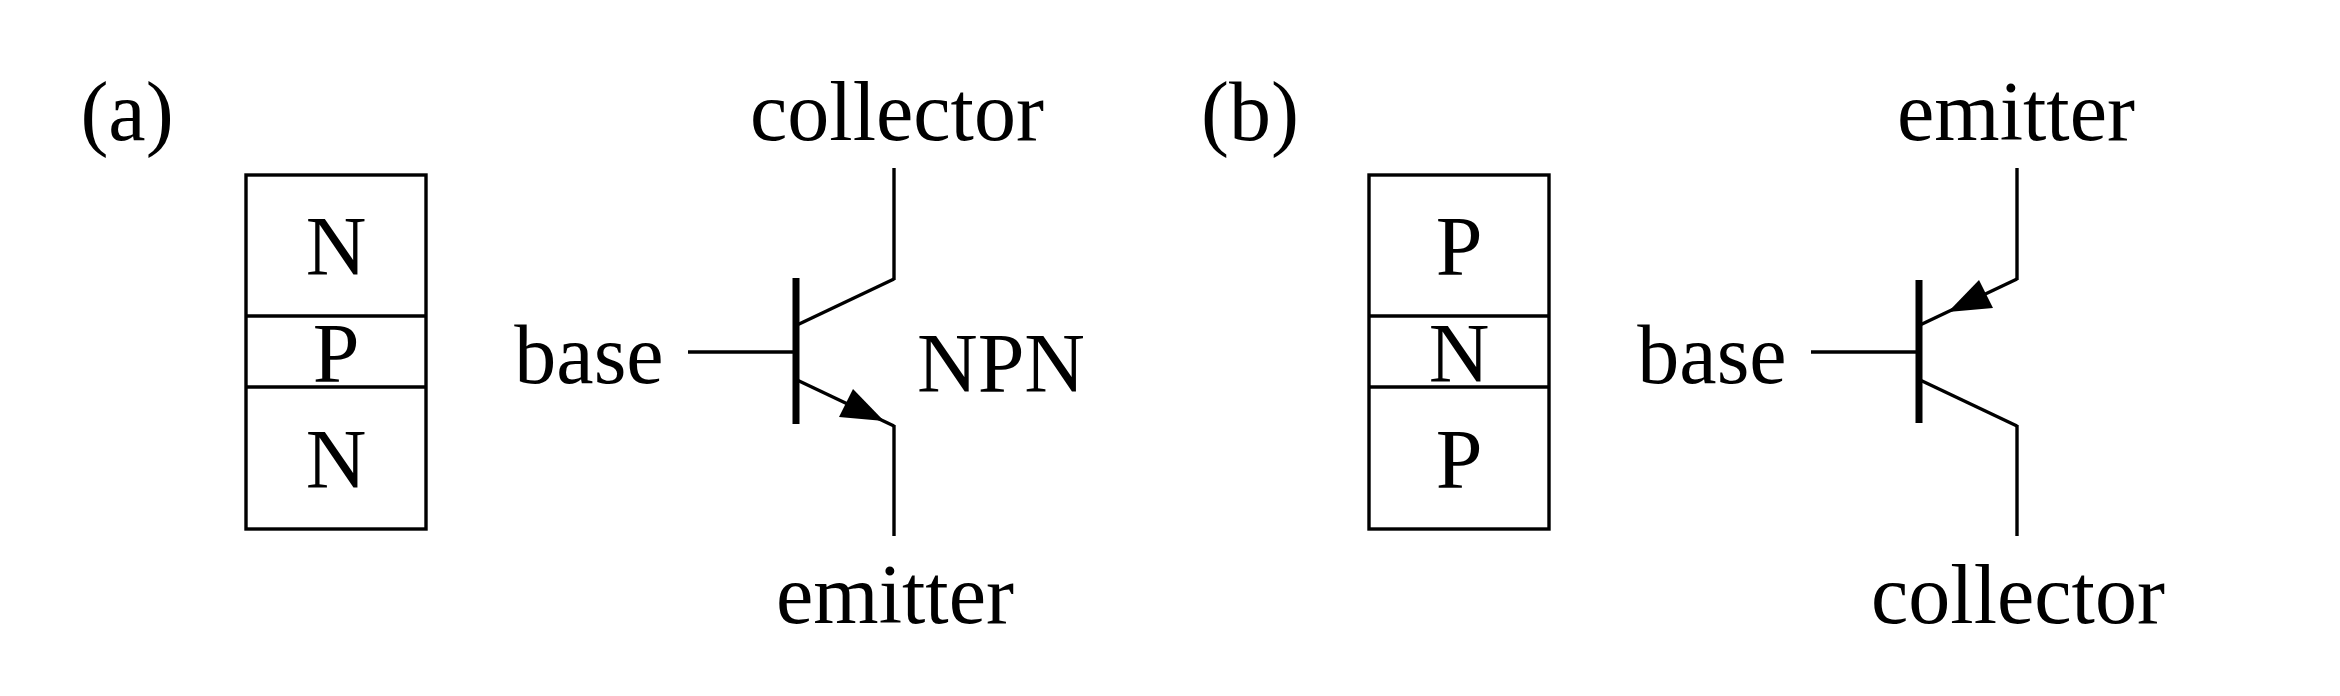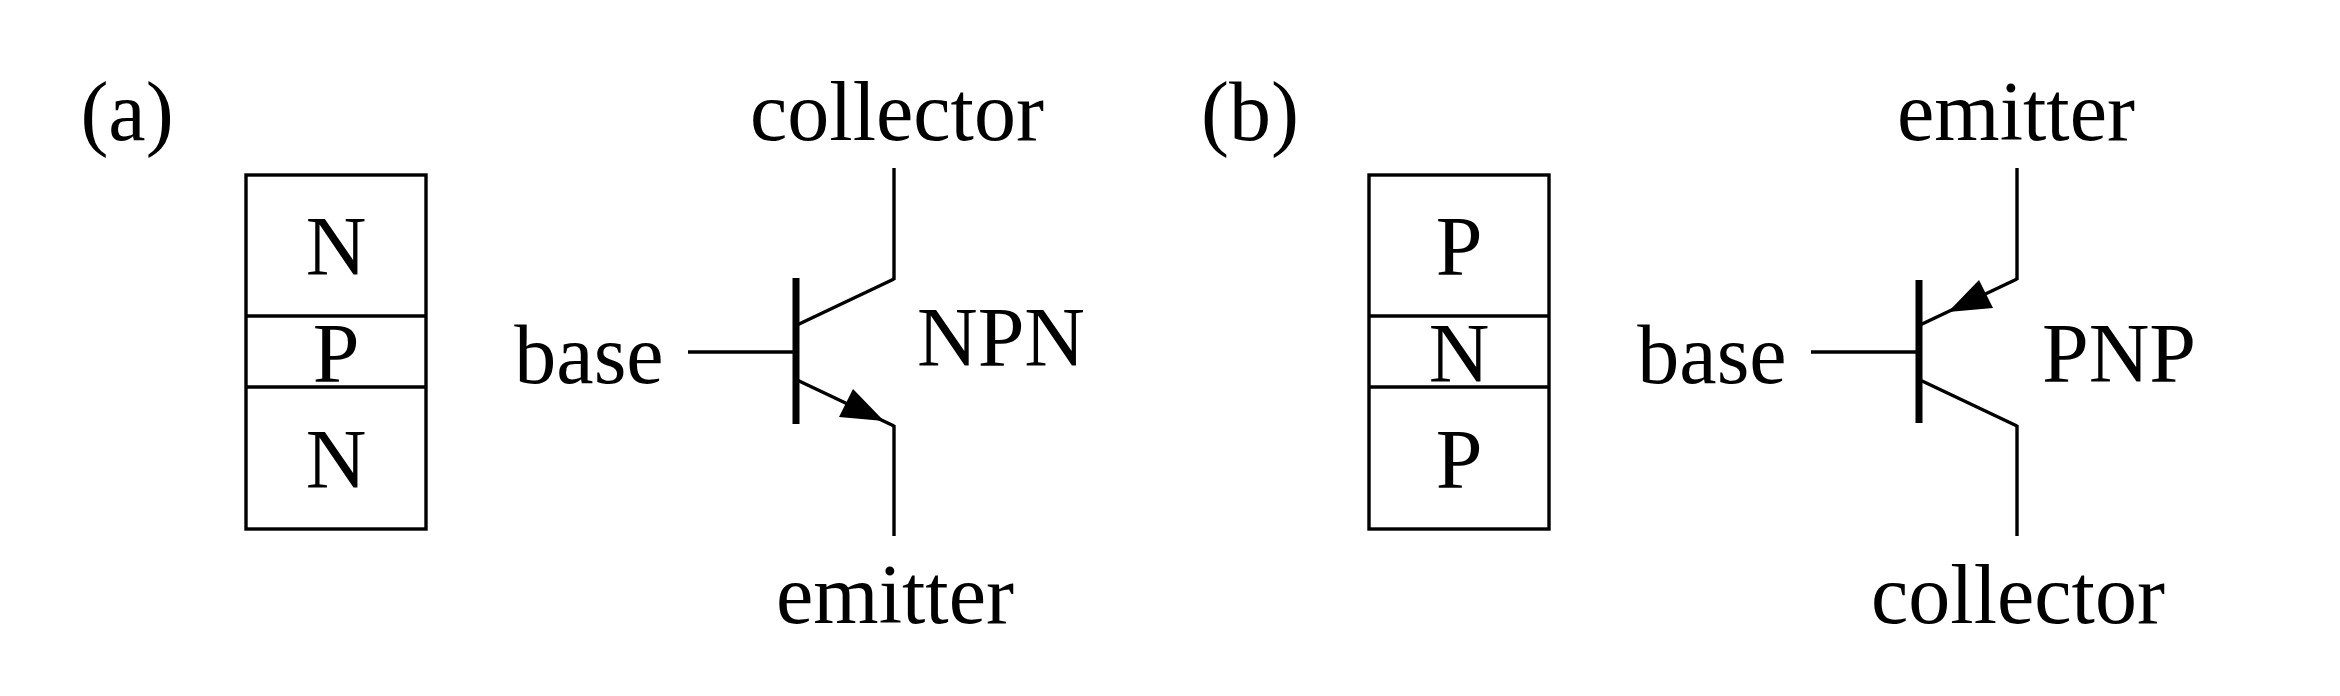--- a/index.html
+++ b/index.html
@@ -69,27 +69,26 @@
   </svg>
 
   <div class="lbl" style="left:127px; top:112px;">(a)</div>
 
   <div class="lbl layer-letter" style="left:336px; top:247px;">N</div>
   <div class="lbl layer-letter" style="left:336px; top:354px;">P</div>
   <div class="lbl layer-letter" style="left:336px; top:460px;">N</div>
 
   <div class="lbl" style="left:897px; top:112px;">collector</div>
   <div class="lbl" style="left:589px; top:355px;">base</div>
-  <div class="lbl" style="left:1001px; top:338px;">NPN</div>
+  <div class="lbl" style="left:1001px; top:364px;">NPN</div>
   <div class="lbl" style="left:895px; top:595px;">emitter</div>
 
   <div class="lbl" style="left:1250px; top:112px;">(b)</div>
 
   <div class="lbl layer-letter" style="left:1459px; top:247px;">P</div>
   <div class="lbl layer-letter" style="left:1459px; top:354px;">N</div>
   <div class="lbl layer-letter" style="left:1459px; top:460px;">P</div>
 
   <div class="lbl" style="left:2016px; top:112px;">emitter</div>
   <div class="lbl" style="left:1712px; top:355px;">base</div>
-  <div class="lbl" style="left:2119px; top:354px;">PNP</div>
   <div class="lbl" style="left:2018px; top:595px;">collector</div>
 
 </div>
 
 </body></html>

